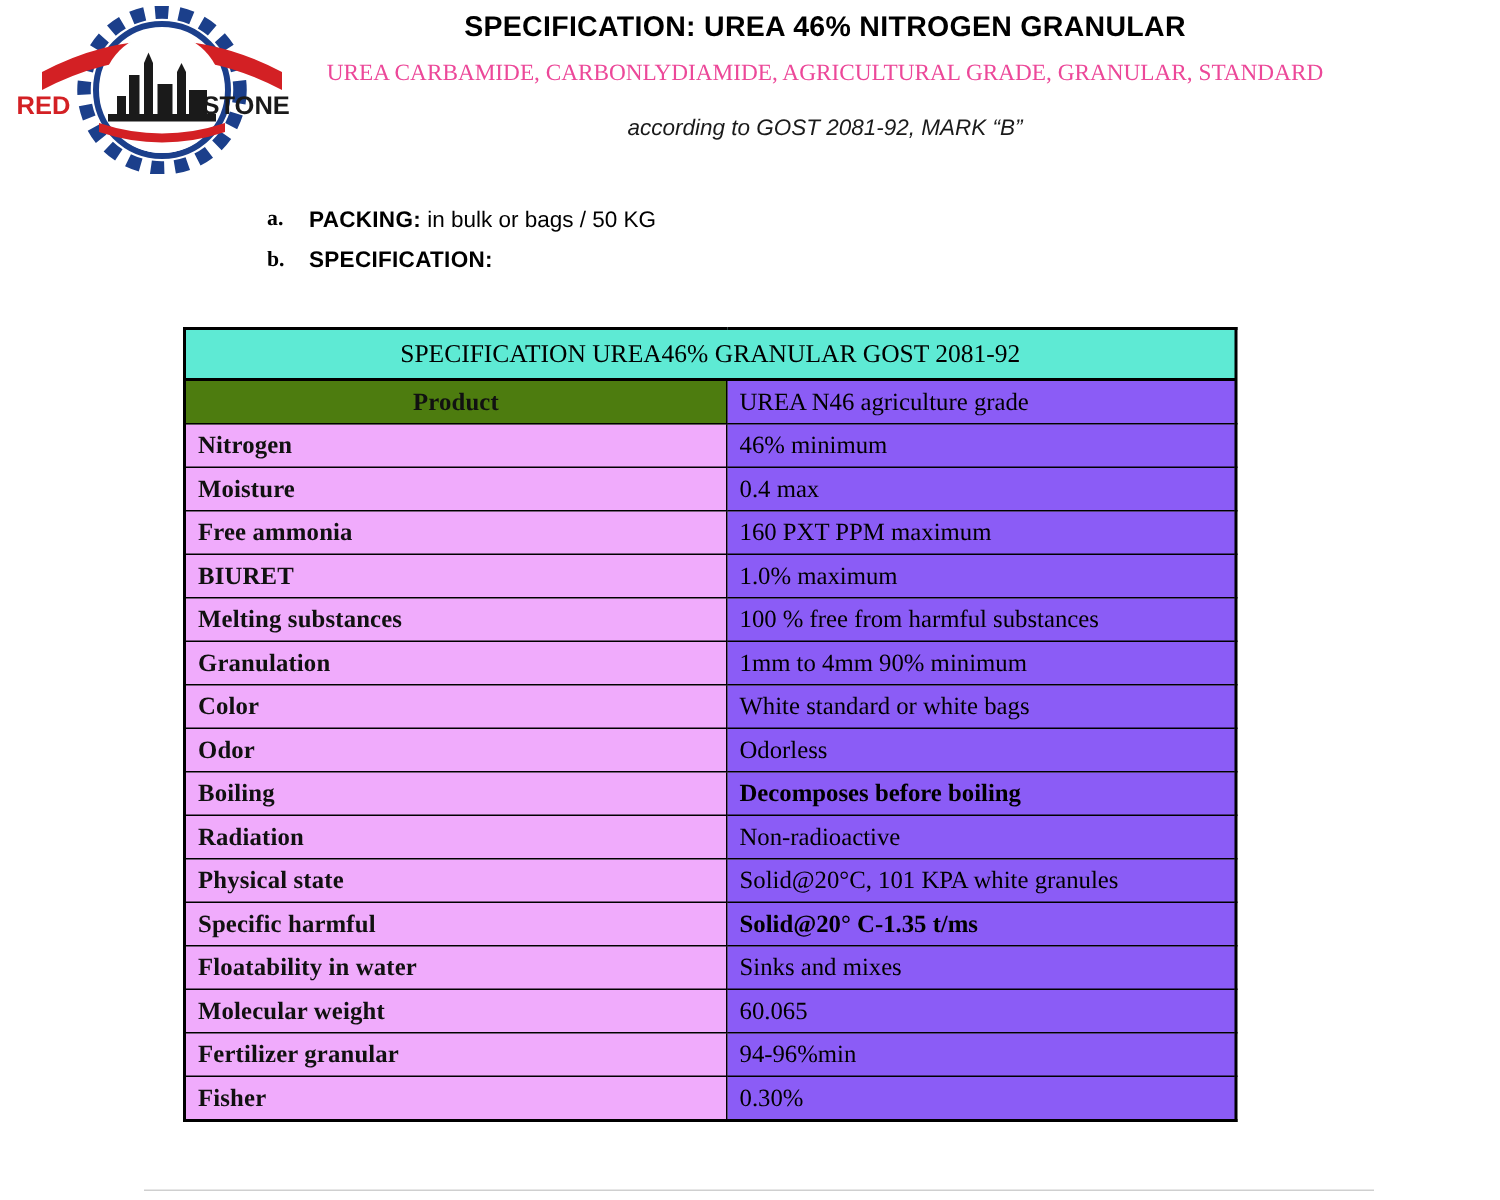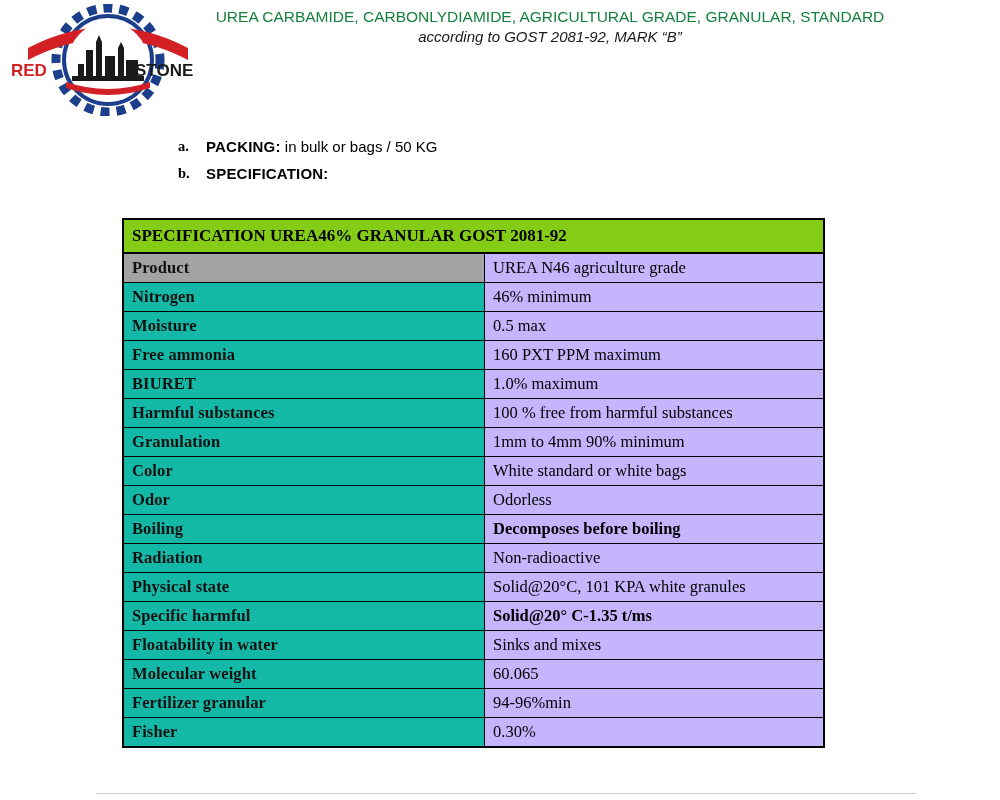--- a/index.html
+++ b/index.html
@@ -39,24 +39,24 @@
   }
   .doc-title {
     font-family: "Liberation Sans", sans-serif;
     font-weight: bold;
     font-size: 19px;
     letter-spacing: 0.2px;
     color: #000;
     margin-bottom: 10px;
   }
   .doc-sub1 {
-    font-family: Liberation Sans, sans-serif;
+    font-family: Liberation Serif, serif;
     font-size: 15.5px;
-    color: #15803d;
-    margin-bottom: 2px;
+    color: #ec4899;
+    margin-bottom: 19px;
   }
   .doc-sub2 {
     font-family: "Liberation Sans", sans-serif;
     font-size: 15px;
     color: #1a1a1a;
     font-style: italic;
   }
 
   
   .bullets {
@@ -98,39 +98,40 @@
   }
   table.spec td, table.spec th {
     border: 1px solid #000;
     padding: 2px 8px;
     font-size: 16.5px;
     font-family: "Liberation Serif", serif;
     height: 24px;
     vertical-align: middle;
   }
   table.spec thead th {
-    text-align: left;
-    font-weight: bold;
+    text-align: center;
+    font-weight: normal;
     font-size: 17px;
-    background: #84cc16;
+    background: #5eead4;
     border-bottom: 2px solid #000;
     padding: 4px 8px;
   }
   td.label {
     width: 344px;
     font-weight: bold;
-    background: #14b8a6;
+    background: #f0abfc;
     color: #111;
     letter-spacing: 0.1px;
   }
   td.label.plain {
-    background: #a3a3a3;
+    background: #4d7c0f;
+    text-align: center;
   }
   td.value {
-    background: #c4b5fd;
+    background: #8b5cf6;
   }
   td.value.bold {
     font-weight: bold;
     margin-left: 47px;
   }
 
   .footer-rule {
     position: absolute;
     left: 96px;
     bottom: 6px;
@@ -169,20 +170,21 @@
       </g>
 
       <path d="M58 78 Q100 92 142 78 L142 84 Q100 98 58 84 Z" fill="#d32024"></path>
 
       <text x="3" y="72" font-family="Liberation Sans, sans-serif" font-size="17" font-weight="bold" fill="#d32024">RED</text>
       <text x="127" y="72" font-family="Liberation Sans, sans-serif" font-size="17" font-weight="bold" fill="#1a1a1a">STONE</text>
     </svg>
   </div>
 
   <div class="title-block">
+    <div class="doc-title">SPECIFICATION: UREA 46% NITROGEN GRANULAR</div>
     <div class="doc-sub1">UREA CARBAMIDE, CARBONLYDIAMIDE, AGRICULTURAL GRADE, GRANULAR,  STANDARD</div>
     <div class="doc-sub2">according to GOST 2081-92, MARK “B”</div>
   </div>
 </div>
 
 <div class="bullets">
   <div class="bullet-row">
     <span class="bullet-marker">a.</span>
     <span>
       <span class="bullet-label">PACKING:</span><span class="bullet-text"> in bulk or bags / 50 KG</span>
@@ -207,32 +209,32 @@
         <tr>
           <td class="label plain">Product</td>
           <td class="value">UREA N46 agriculture grade</td>
         </tr>
         <tr>
           <td class="label">Nitrogen</td>
           <td class="value">46% minimum</td>
         </tr>
         <tr>
           <td class="label">Moisture</td>
-          <td class="value">0.5 max</td>
+          <td class="value">0.4 max</td>
         </tr>
         <tr>
           <td class="label">Free ammonia</td>
           <td class="value">160 PXT PPM maximum</td>
         </tr>
         <tr>
           <td class="label">BIURET</td>
           <td class="value">1.0% maximum</td>
         </tr>
         <tr>
-          <td class="label">Harmful substances</td>
+          <td class="label">Melting substances</td>
           <td class="value">100 % free from harmful substances</td>
         </tr>
         <tr>
           <td class="label">Granulation</td>
           <td class="value">1mm to 4mm 90% minimum</td>
         </tr>
         <tr>
           <td class="label">Color</td>
           <td class="value">White standard or white bags</td>
         </tr>

